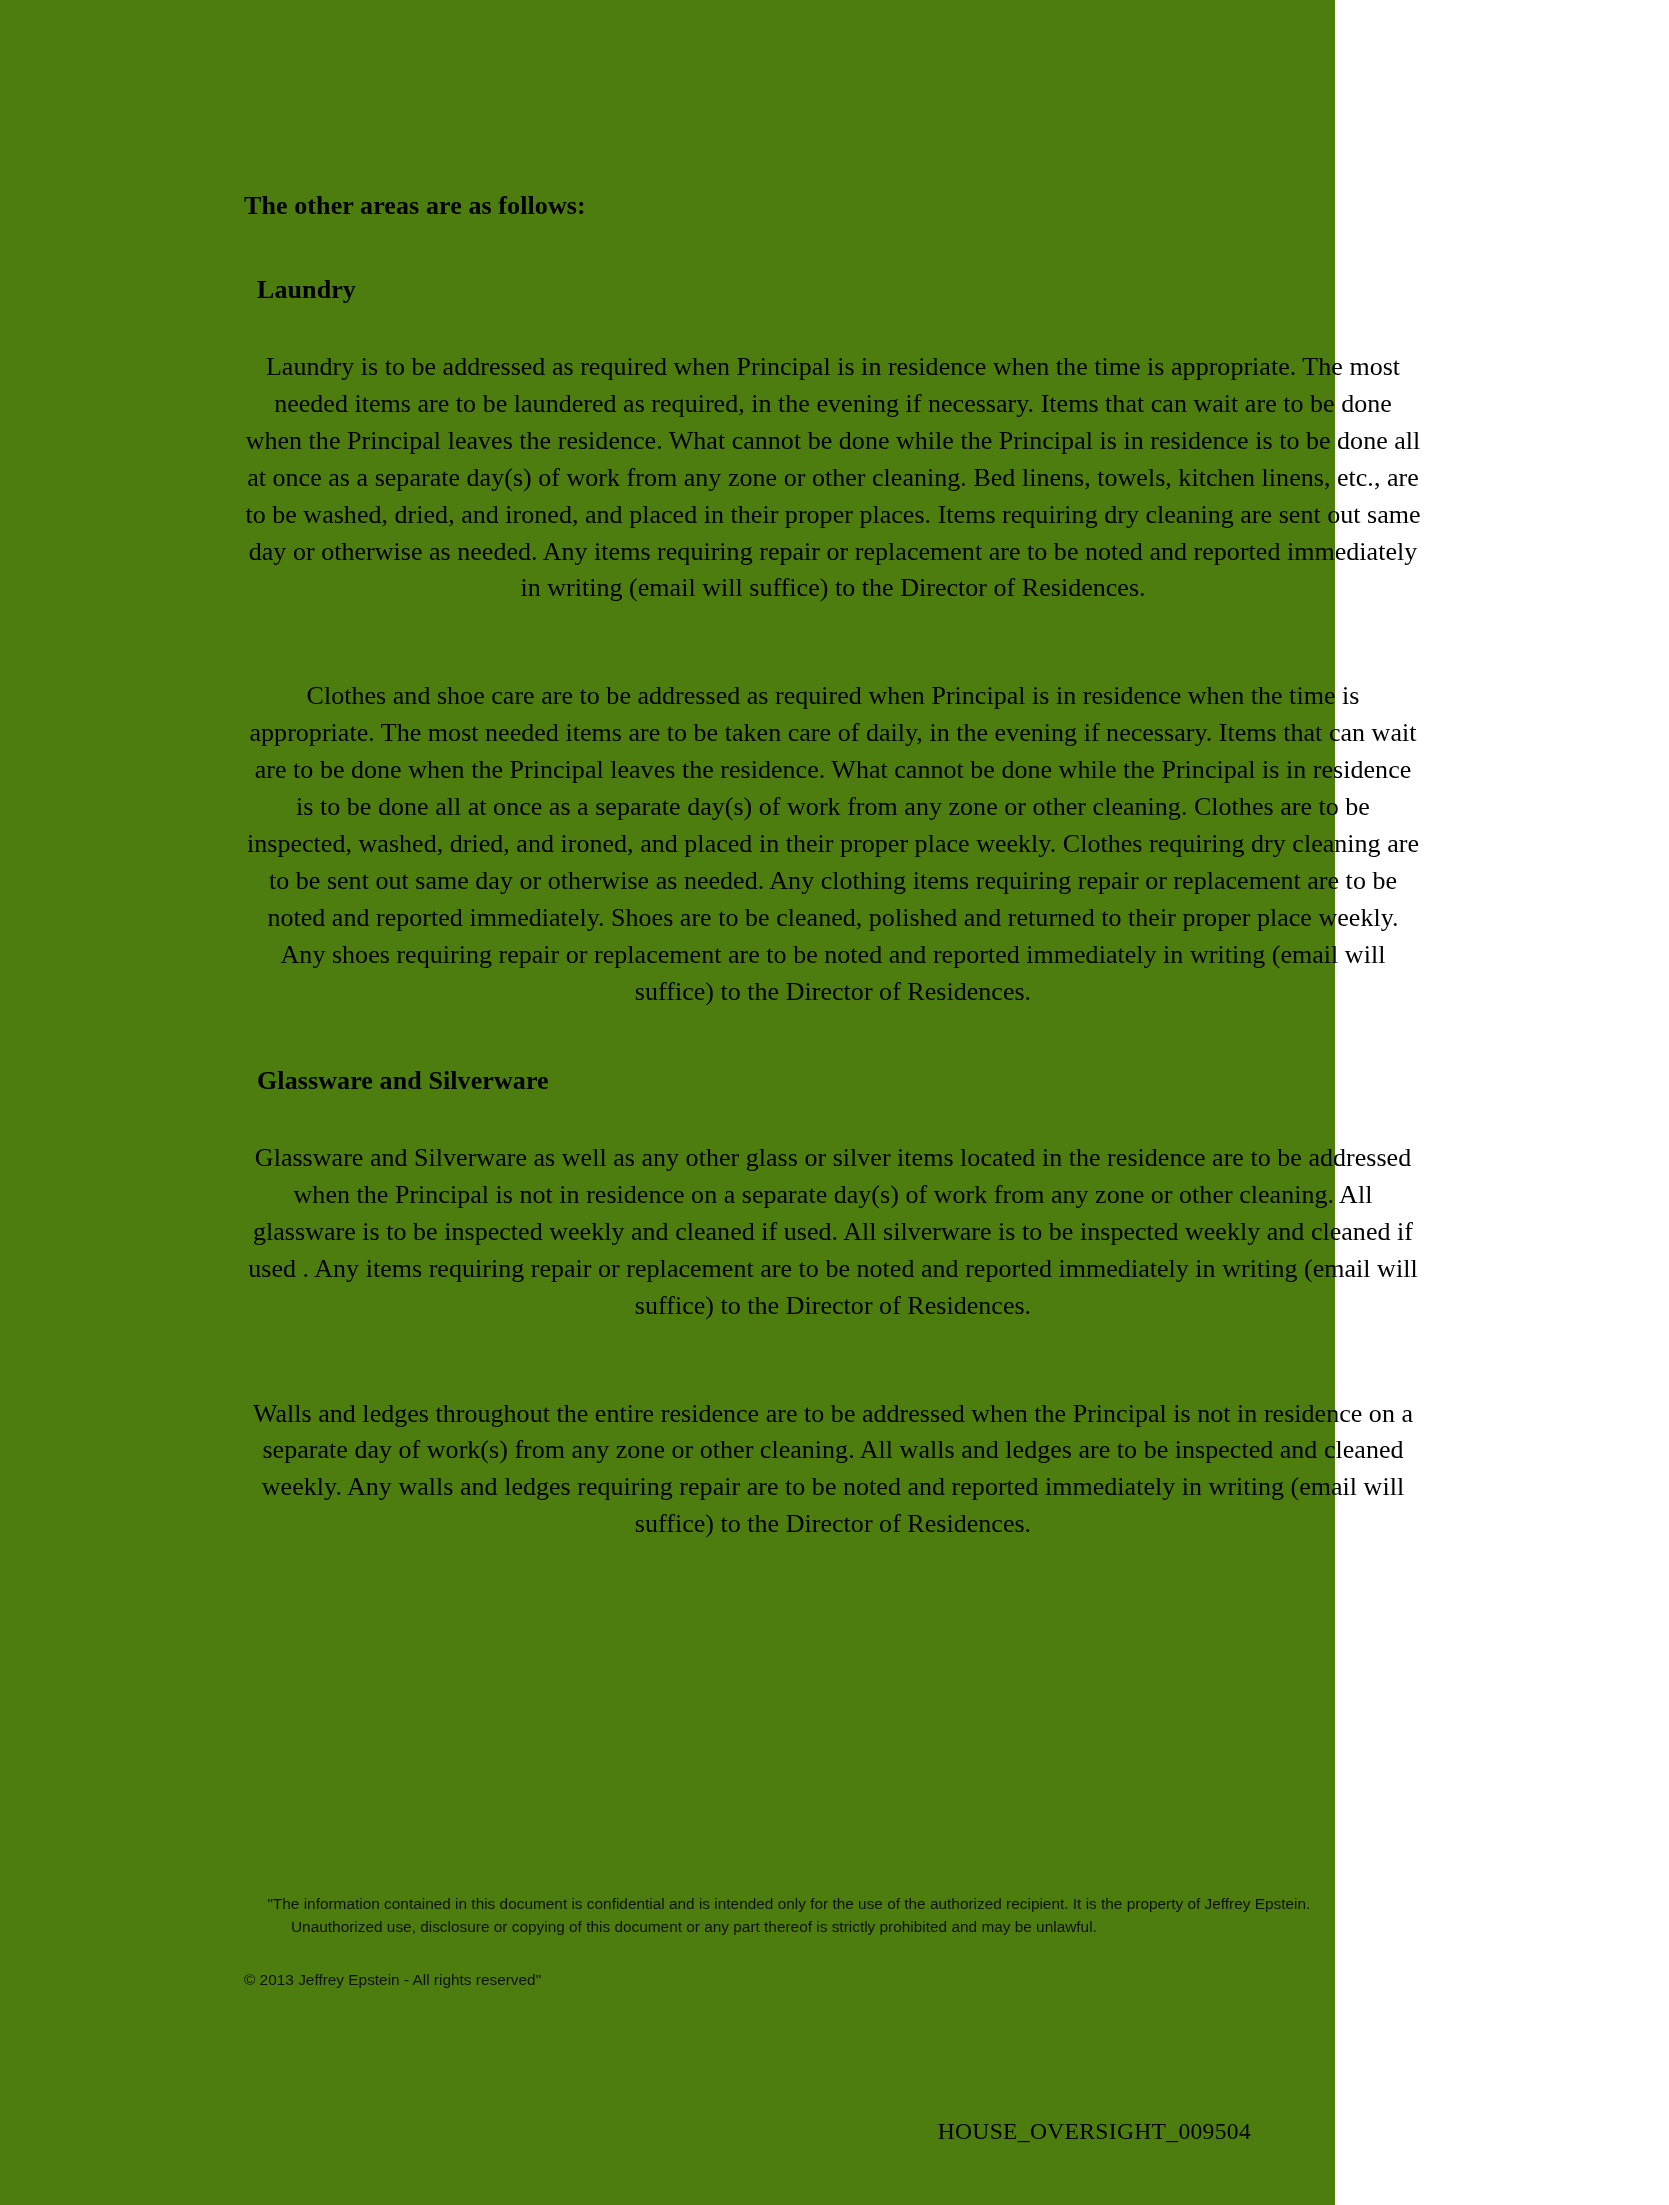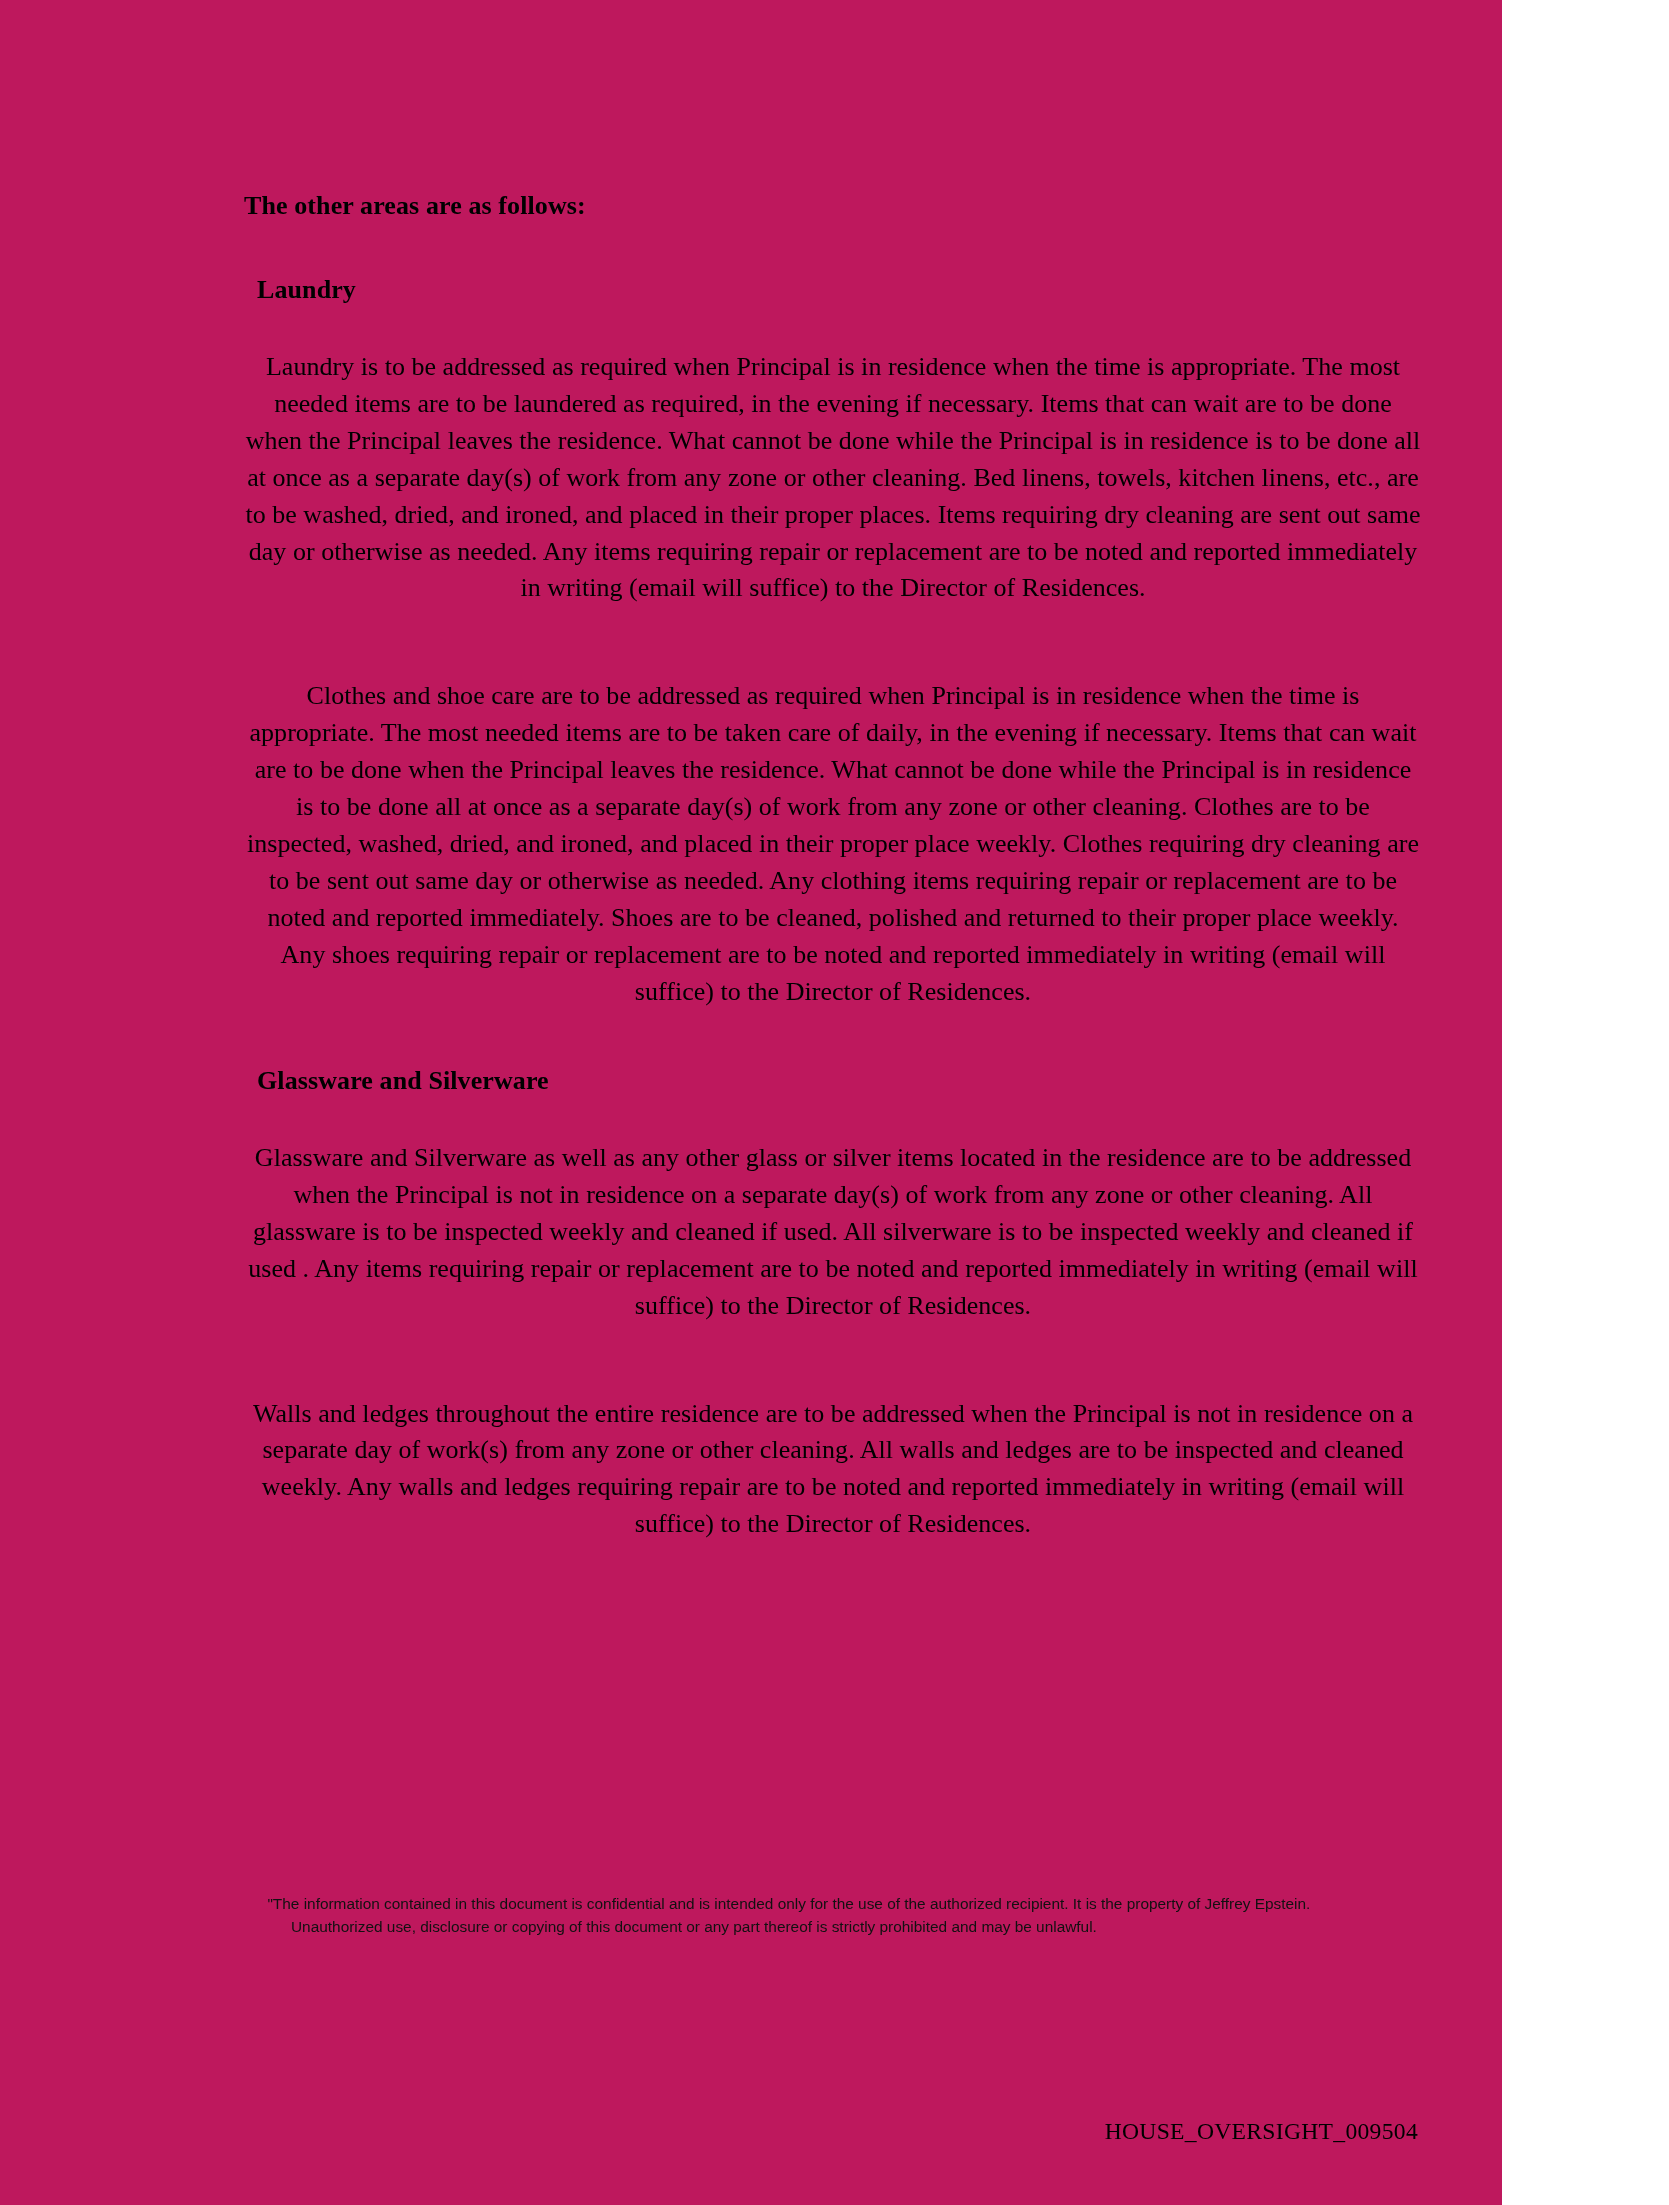--- a/index.html
+++ b/index.html
@@ -11,23 +11,23 @@
     width: 1669px;
     height: 2205px;
     position: relative;
     font-family: "Liberation Serif", serif;
     color: #000000;
     overflow: hidden;
   }
   .page {
     position: absolute;
     top: 0; left: 0;
-    width: 1502px;
+    width: 1335px;
     height: 2205px;
-    background: #be185d;
+    background: #4d7c0f;
   }
   .content {
     position: absolute;
     left: 244px;
     top: 190px;
     width: 1178px;
   }
   h1.doc-heading {
     font-family: "Liberation Serif", serif;
     font-size: 26px;
@@ -119,18 +119,19 @@
 
     <div class="gap-lg"></div>
 
     <div class="gap-sm"></div>
     <p class="body-text">Walls and ledges throughout the entire residence are to be addressed when the Principal is not in residence on a separate day of work(s) from any zone or other cleaning. All walls and ledges are to be inspected and cleaned weekly. Any walls and ledges requiring repair are to be noted and reported immediately in writing (email will suffice) to the Director of Residences.</p>
 
   </div>
 
   <div class="footer-block">
     <p class="confidential">"The information contained in this document is confidential and is intended only for the use of the authorized recipient. It is the property of Jeffrey Epstein. Unauthorized use, disclosure or copying of this document or any part thereof is strictly prohibited and may be unlawful.</p>
+    <p class="copyright">© 2013 Jeffrey Epstein - All rights reserved"</p>
   </div>
 
   <div class="bates">HOUSE_OVERSIGHT_009504</div>
 
 </div>
 
 
 </body></html>

